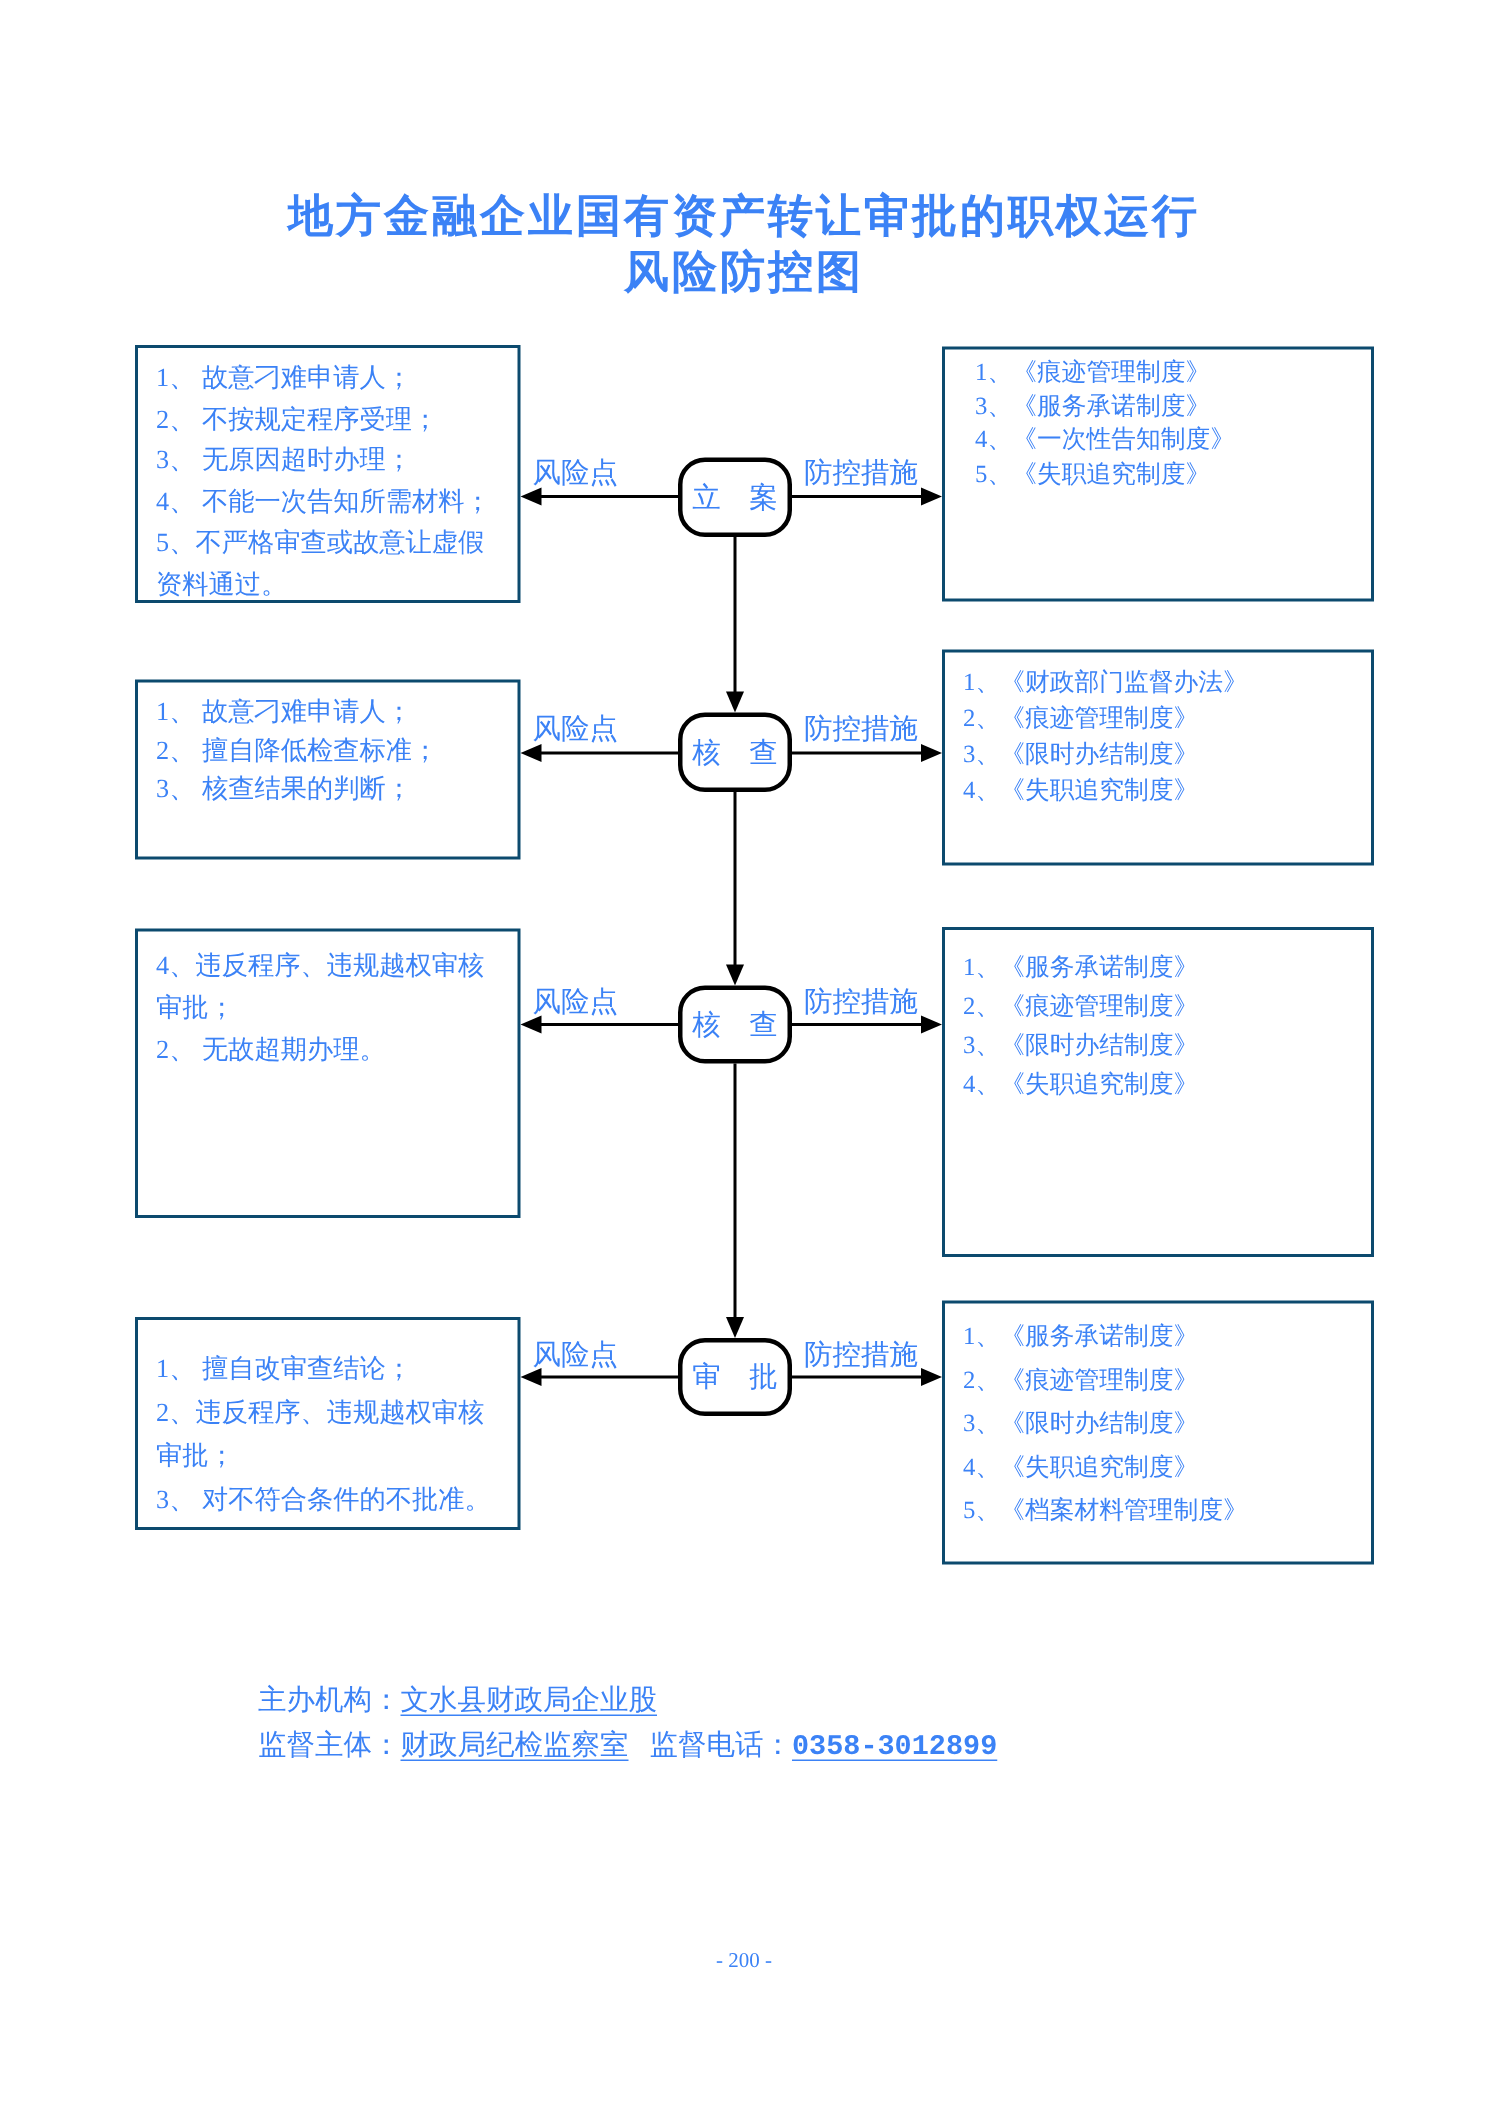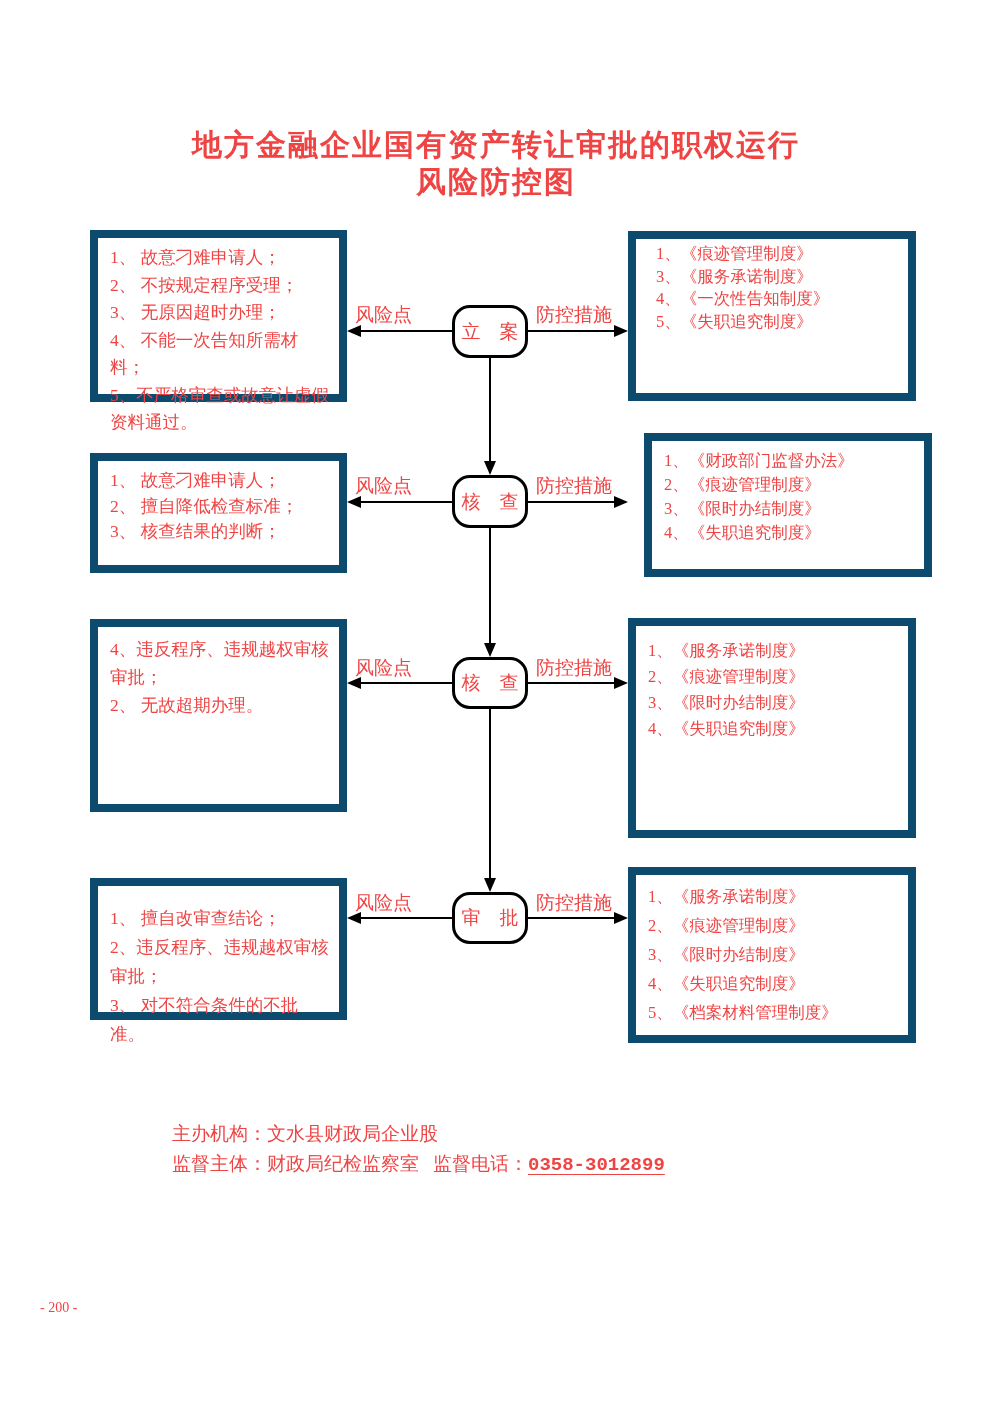--- a/index.html
+++ b/index.html
@@ -1,28 +1,28 @@
 <!DOCTYPE html>
 <html><head>
 <meta charset="utf-8">
 <style>
   * { margin:0; padding:0; box-sizing:border-box; }
   html,body { background:#ffffff; }
   .page {
     position:relative; width:992px; height:1403px; background:#ffffff;
-    font-family:"Liberation Serif","DejaVu Serif",serif; color:#ef4444;
+    font-family:"Liberation Serif","DejaVu Serif",serif; color:#3b82f6;
     overflow:hidden;
   }
   .title {
     position:absolute; left:20px; top:126px; width:952px;
     text-align:center; font-weight:bold; font-size:30px; line-height:37px;
     letter-spacing:2px;
   }
   .box {
-    position:absolute; border:8px solid #0c4a6e; background:#fff;
+    position:absolute; border:2px solid #0c4a6e; background:#fff;
   }
   .left-box  { left:90px;  width:257px; padding:6px 6px 0 12px; font-size:17.5px; }
   .right-box { left:628px; width:288px; padding:4px 6px 0 12px; font-size:16.5px; }
   .stage {
     position:absolute; left:452px; width:76px; border:3px solid #000;
     border-radius:18px; background:#fff; display:flex; align-items:center;
     justify-content:center; font-size:19px;
   }
   .hline { position:absolute; height:2px; background:#000; }
   .vline { position:absolute; width:2px; background:#000; left:489px; }
@@ -36,25 +36,25 @@
     border-top:6px solid transparent; border-bottom:6px solid transparent;
     border-left:14px solid #000;
   }
   .ah-down {
     position:absolute; width:0; height:0; left:484px;
     border-left:6px solid transparent; border-right:6px solid transparent;
     border-top:14px solid #000;
   }
   .alabel { position:absolute; font-size:19px; white-space:nowrap; }
   .footer { position:absolute; left:172px; top:1119px; font-size:19px; line-height:30px; }
-  .u  { text-underline-offset:4px;margin-top:24px; }
+  .u  { text-decoration:underline; text-underline-offset:4px;margin-top:24px; }
   .ub { text-decoration:underline; text-underline-offset:4px; font-weight:bold;
         font-family:Liberation Mono, monospace; }
   .gap { display:inline-block; width:14px; }
-  .pagenum { position:absolute; left:0; top:1300px; width:992px; text-align:left; font-size:14px;padding-left:40px; }
+  .pagenum { position:absolute; left:0; top:1300px; width:992px; text-align:center; font-size:14px; }
 </style>
 </head>
 <body>
 
 <div class="page">
 
   <div class="title">
     <div>地方金融企业国有资产转让审批的职权运行</div>
     <div>风险防控图</div>
   </div>
@@ -88,21 +88,21 @@
     <div>2、 擅自降低检查标准；</div>
     <div>3、 核查结果的判断；</div>
   </div>
   <div class="alabel" style="left:355px;top:473px;">风险点</div>
   <div class="ah-left" style="left:347px;top:496px;"></div>
   <div class="hline" style="left:360px;top:501px;width:92px;"></div>
   <div class="stage" style="top:475px;height:53px;">核　查</div>
   <div class="hline" style="left:528px;top:501px;width:86px;"></div>
   <div class="ah-right" style="left:614px;top:496px;"></div>
   <div class="alabel" style="left:536px;top:473px;">防控措施</div>
-  <div class="box right-box" style="top:433px;height:144px;line-height:24px;padding-top:8px;margin-left:16px;">
+  <div class="box right-box" style="top:433px;height:144px;line-height:24px;padding-top:8px;">
     <div>1、《财政部门监督办法》</div>
     <div>2、《痕迹管理制度》</div>
     <div>3、《限时办结制度》</div>
     <div>4、《失职追究制度》</div>
   </div>
 
   <div class="vline" style="top:528px;height:117px;"></div>
   <div class="ah-down" style="top:643px;"></div>
 
   <div class="box left-box" style="top:619px;height:193px;line-height:28px;padding-top:8px;">

